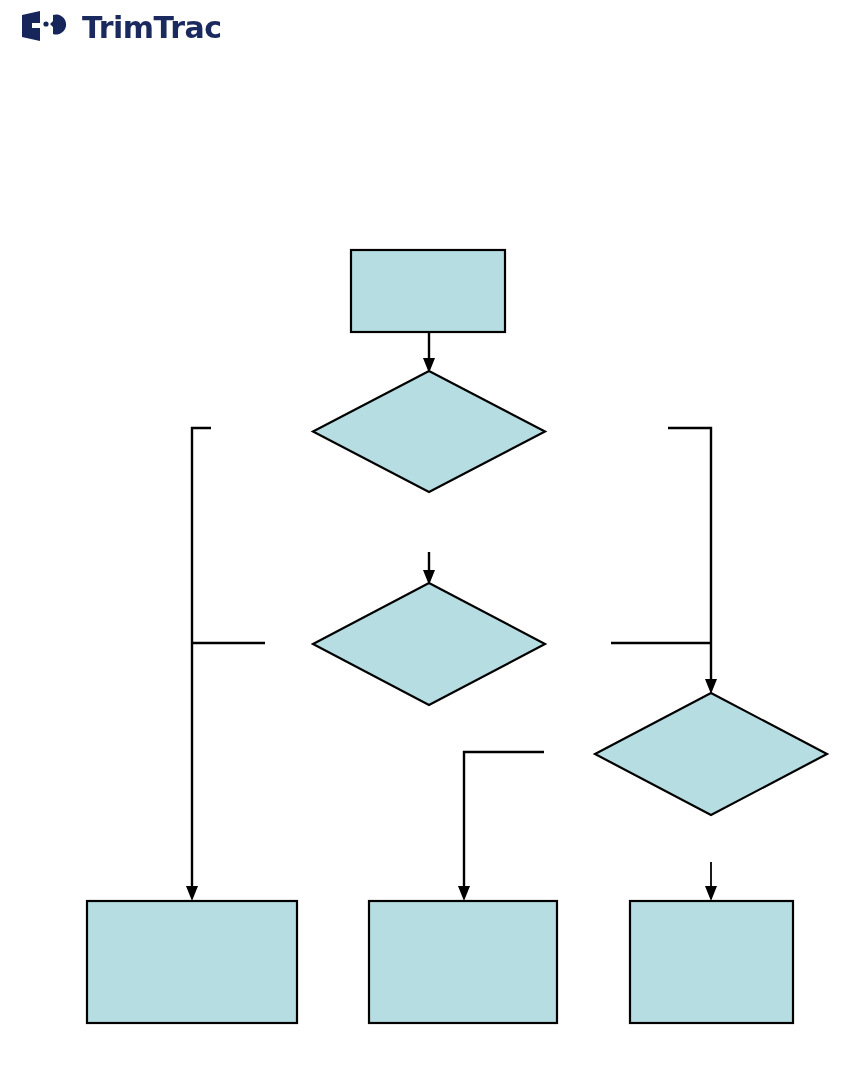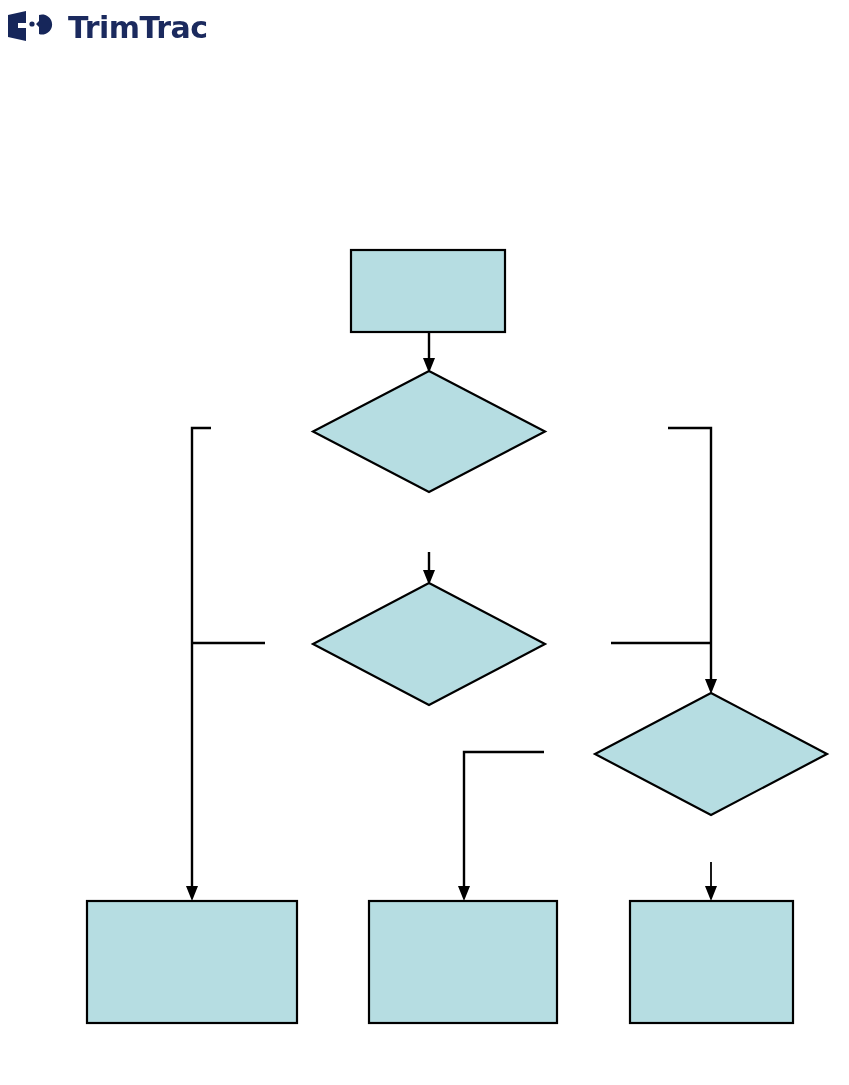--- a/index.html
+++ b/index.html
@@ -14,21 +14,21 @@
   #page {
     position: relative;
     width: 849px;
     height: 1085px;
     background: #ffffff;
     overflow: hidden;
   }
   
   #logo {
     position: absolute;
-    left: 6px;
+    left: 20px;
     top: 8px;
     display: flex;
     align-items: center;
     gap: 8px;
     height: 40px;
   }
   #logo-mark {
     display: block;
     width: 54px;
     height: 36px;

